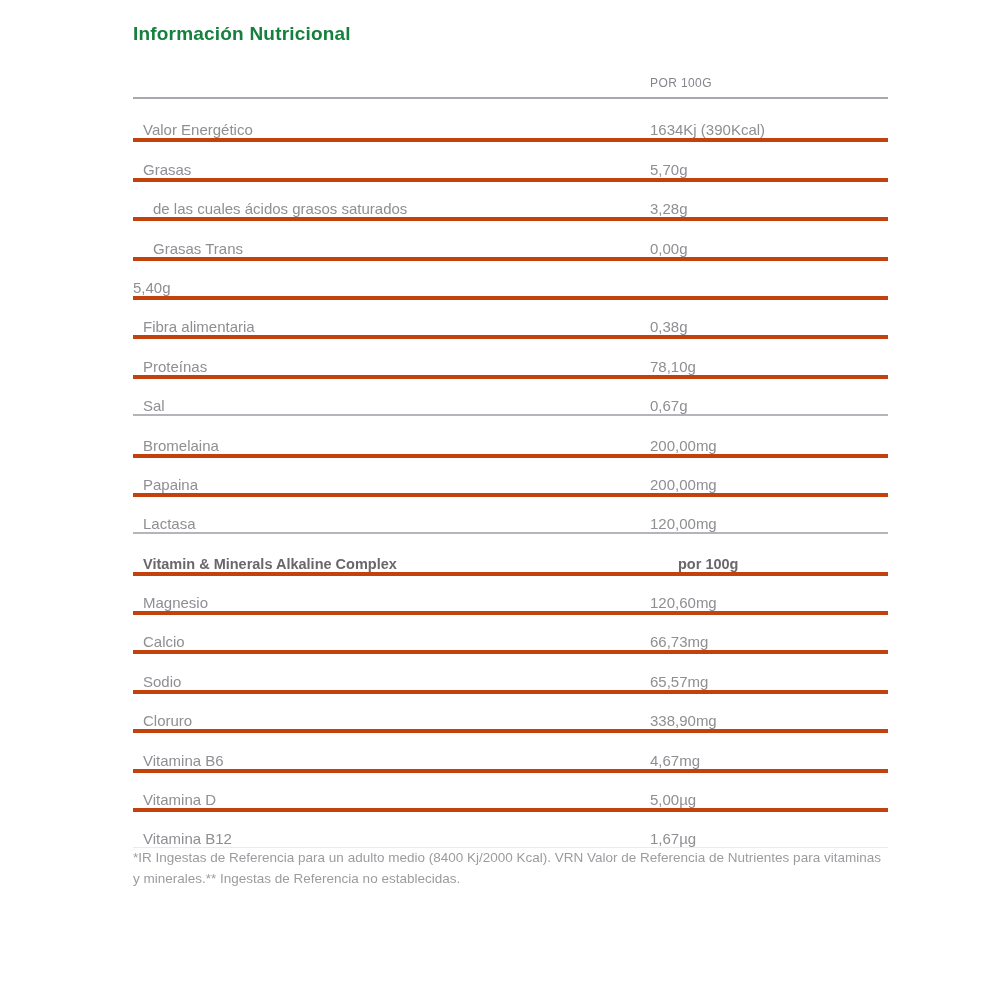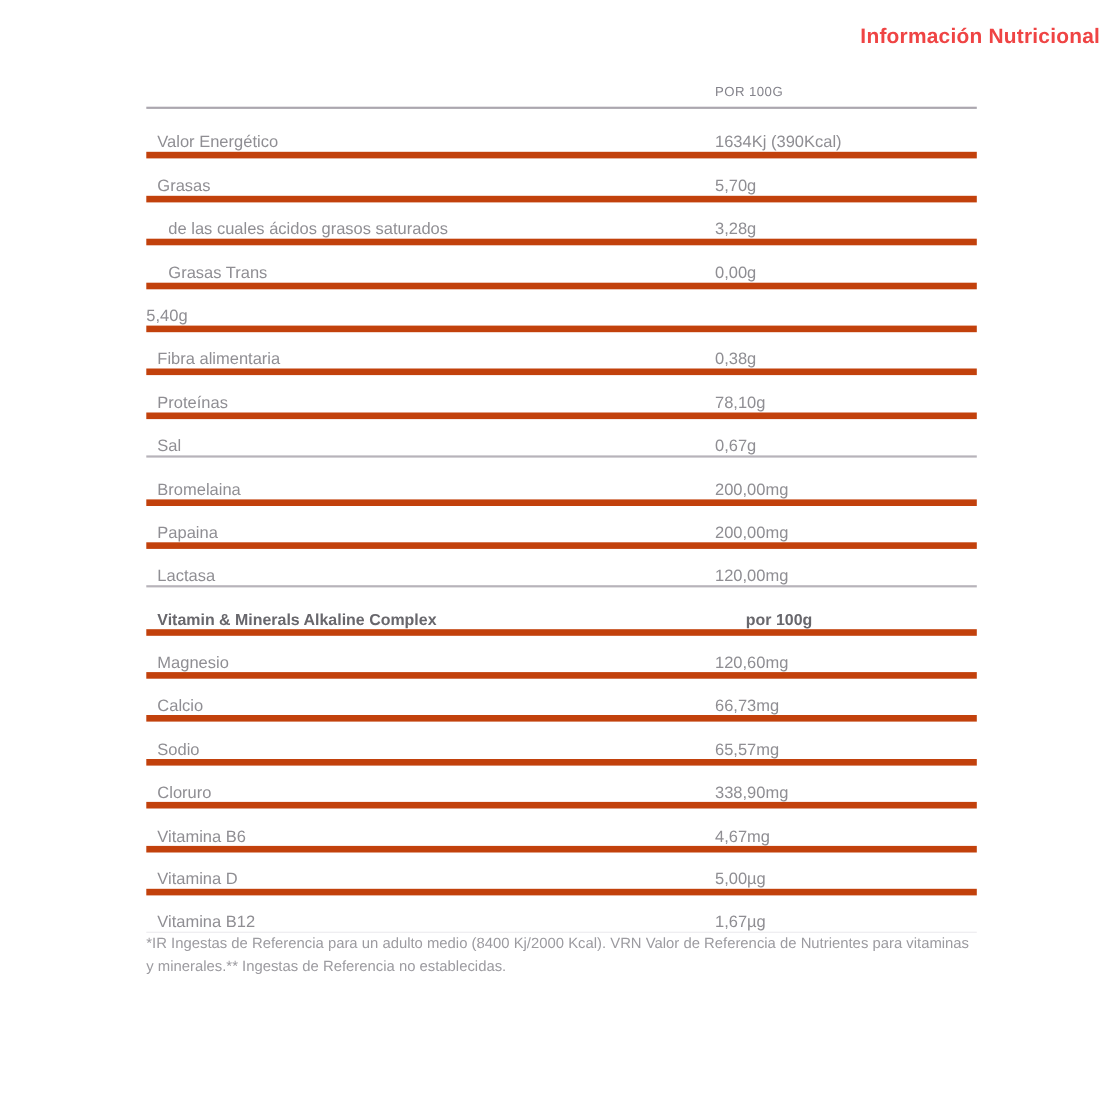--- a/index.html
+++ b/index.html
@@ -9,24 +9,23 @@
     font-family: "Liberation Sans", sans-serif;
     overflow: hidden;
   }
   .page {
     width: 1000px; height: 1000px;
     padding: 22px 0 0 133px;
   }
   .title {
     font-size: 19px;
     font-weight: 700;
-    color: #ef4444;
+    color: #15803d;
     letter-spacing: 0.2px;
     line-height: 24px;
-    text-align: right;
   }
   .table { width: 755px; }
   .header-row {
     display: flex;
     margin-top: 30px;
     padding-bottom: 7px;
     border-bottom: 2px solid #aba7af;
   }
   .header-text {
     font-size: 12px;
@@ -34,21 +33,21 @@
     letter-spacing: 0.4px;
   }
   .rows { border-bottom: 1px solid #eceaee; }
   .row {
     display: flex;
     align-items: flex-end;
     height: 39.4px;
     font-size: 15px;
     color: #8f8e93;
   }
-  .row + .row { border-top: 6px solid #c2410c; }
+  .row + .row { border-top: 4px solid #c2410c; }
   .row.sep-strong { border-top: 2px solid #b7b3ba !important; }
   .row.bold {
     font-weight: 700;
     font-size: 14.5px;
     color: #68676c;
     gap: 28px;
   }
   .label-cell {
     flex: 0 0 517px;
     padding-left: 10px;

